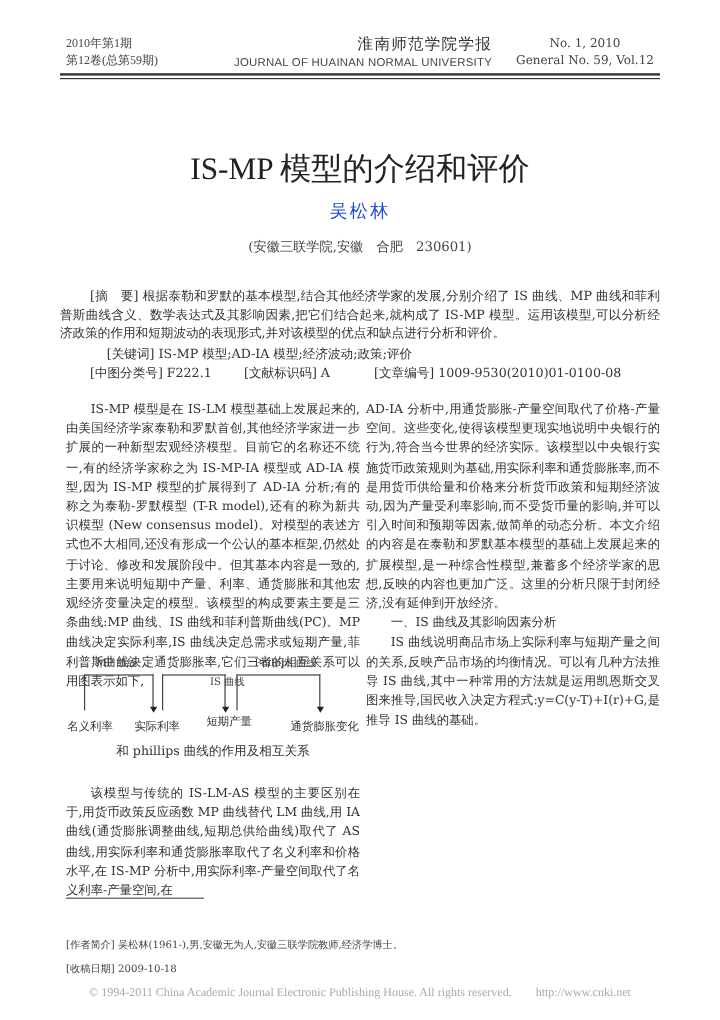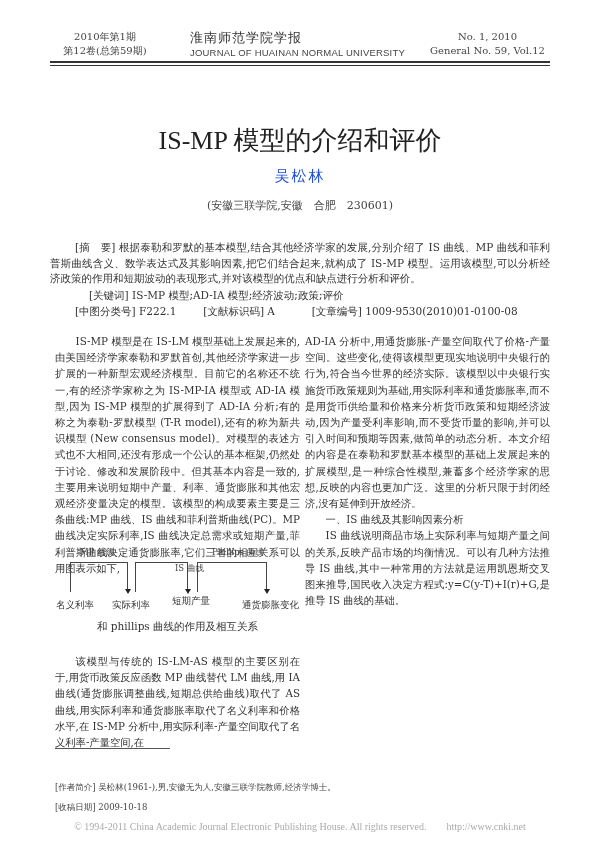--- a/index.html
+++ b/index.html
@@ -1,21 +1,21 @@
 <!DOCTYPE html>
 <html><head>
 <meta charset="utf-8">
 <style>
   * { margin:0; padding:0; box-sizing:border-box; }
   html, body { width:600px; height:850px; background:#fff; overflow:hidden; }
   body { position:relative; font-family:"DejaVu Serif", "Liberation Serif", serif; color:#333; }
 
   .hdr-left, .hdr-center, .hdr-right { position:absolute; top:30px; font-size:10px; line-height:14px; color:#444; }
-  .hdr-left { left:55px; text-align:center; width:100px; }
-  .hdr-center { left:190px; width:220px; text-align:left; }
+  .hdr-left { left:55px; width:100px;font-family:Liberation Serif, serif; }
+  .hdr-center { left:190px; width:220px; text-align:right; }
   .hdr-center .cn { font-size:13px; letter-spacing:1px; line-height:16px; color:#333; }
   .hdr-center .en { font-family:"Liberation Sans", sans-serif; font-size:9.5px; letter-spacing:0.2px; }
   .hdr-right { left:420px; width:135px; text-align:center; }
   .rule1 { position:absolute; left:50px; width:500px; top:61px; height:2px; background:#333; }
   .rule2 { position:absolute; left:50px; width:500px; top:65px; height:1px; background:#333; }
 
   .title { position:absolute; top:123px; left:0; width:600px; text-align:center; font-size:26px; color:#222; font-family:"Liberation Serif", serif; }
   .author { position:absolute; top:167px; left:0; width:600px; text-align:center; font-size:15px; color:#1d4ed8; letter-spacing:2px; }
   .affil { position:absolute; top:198px; left:0; width:600px; text-align:center; font-size:11px; color:#444; }
 

